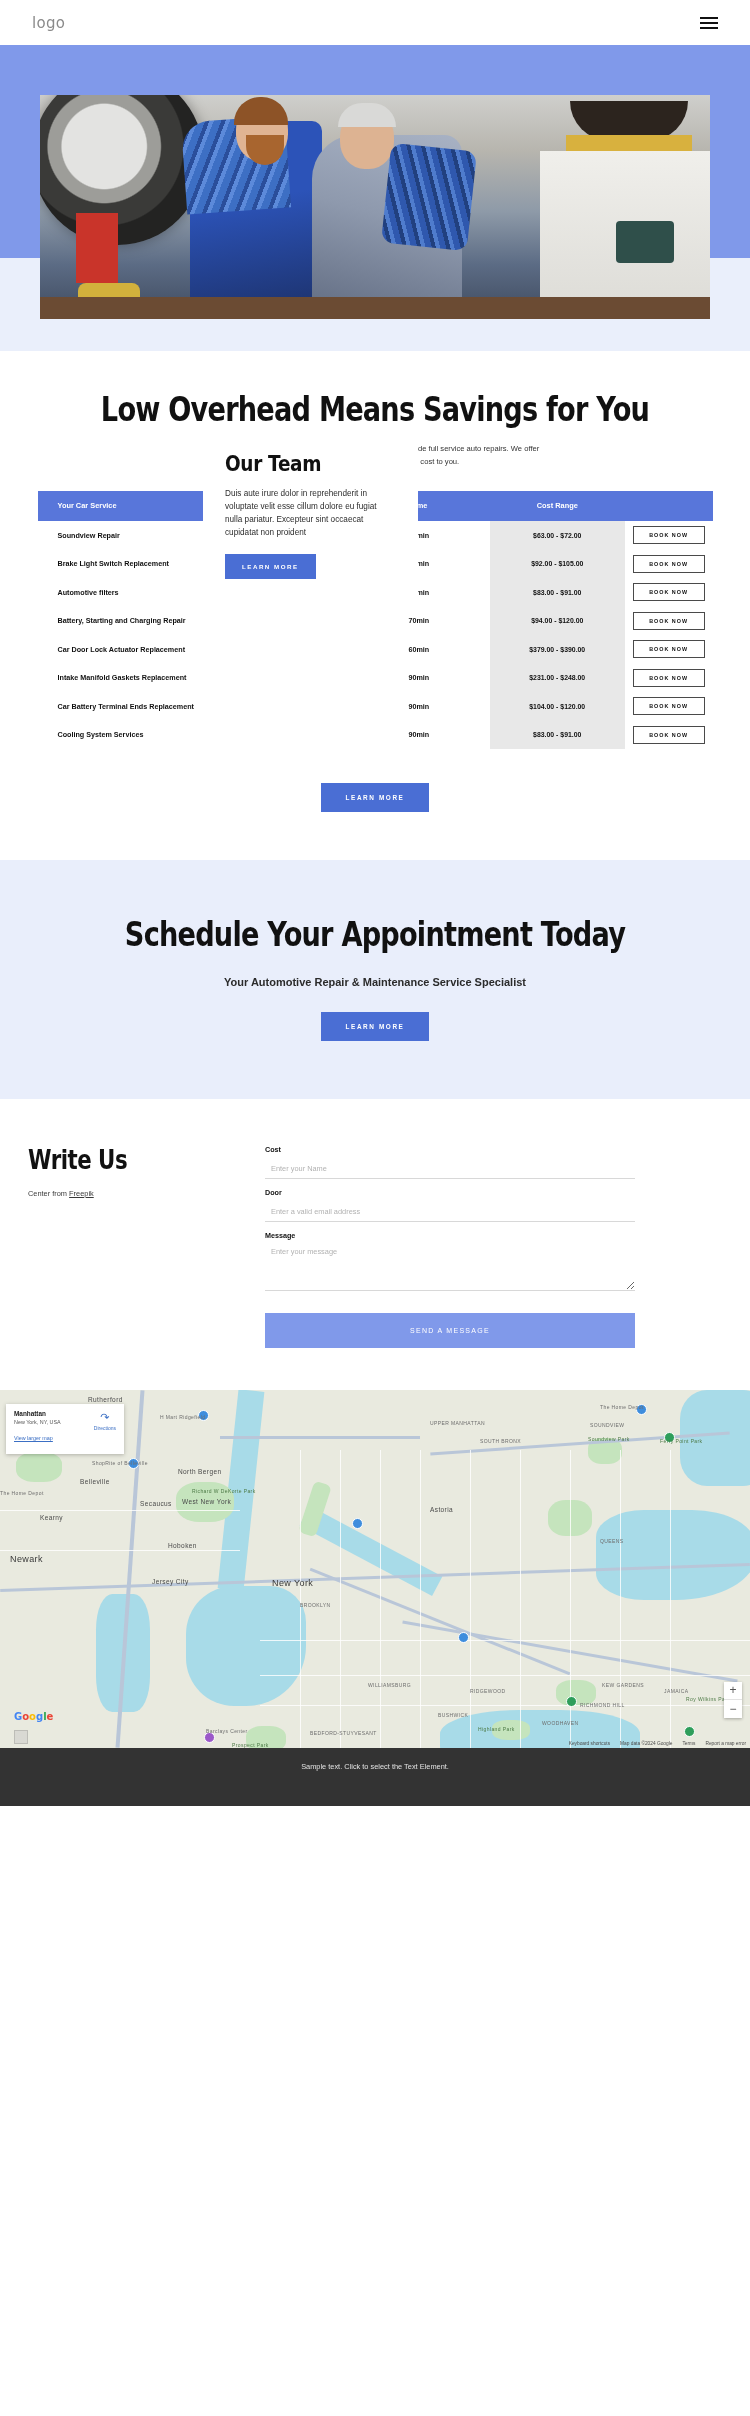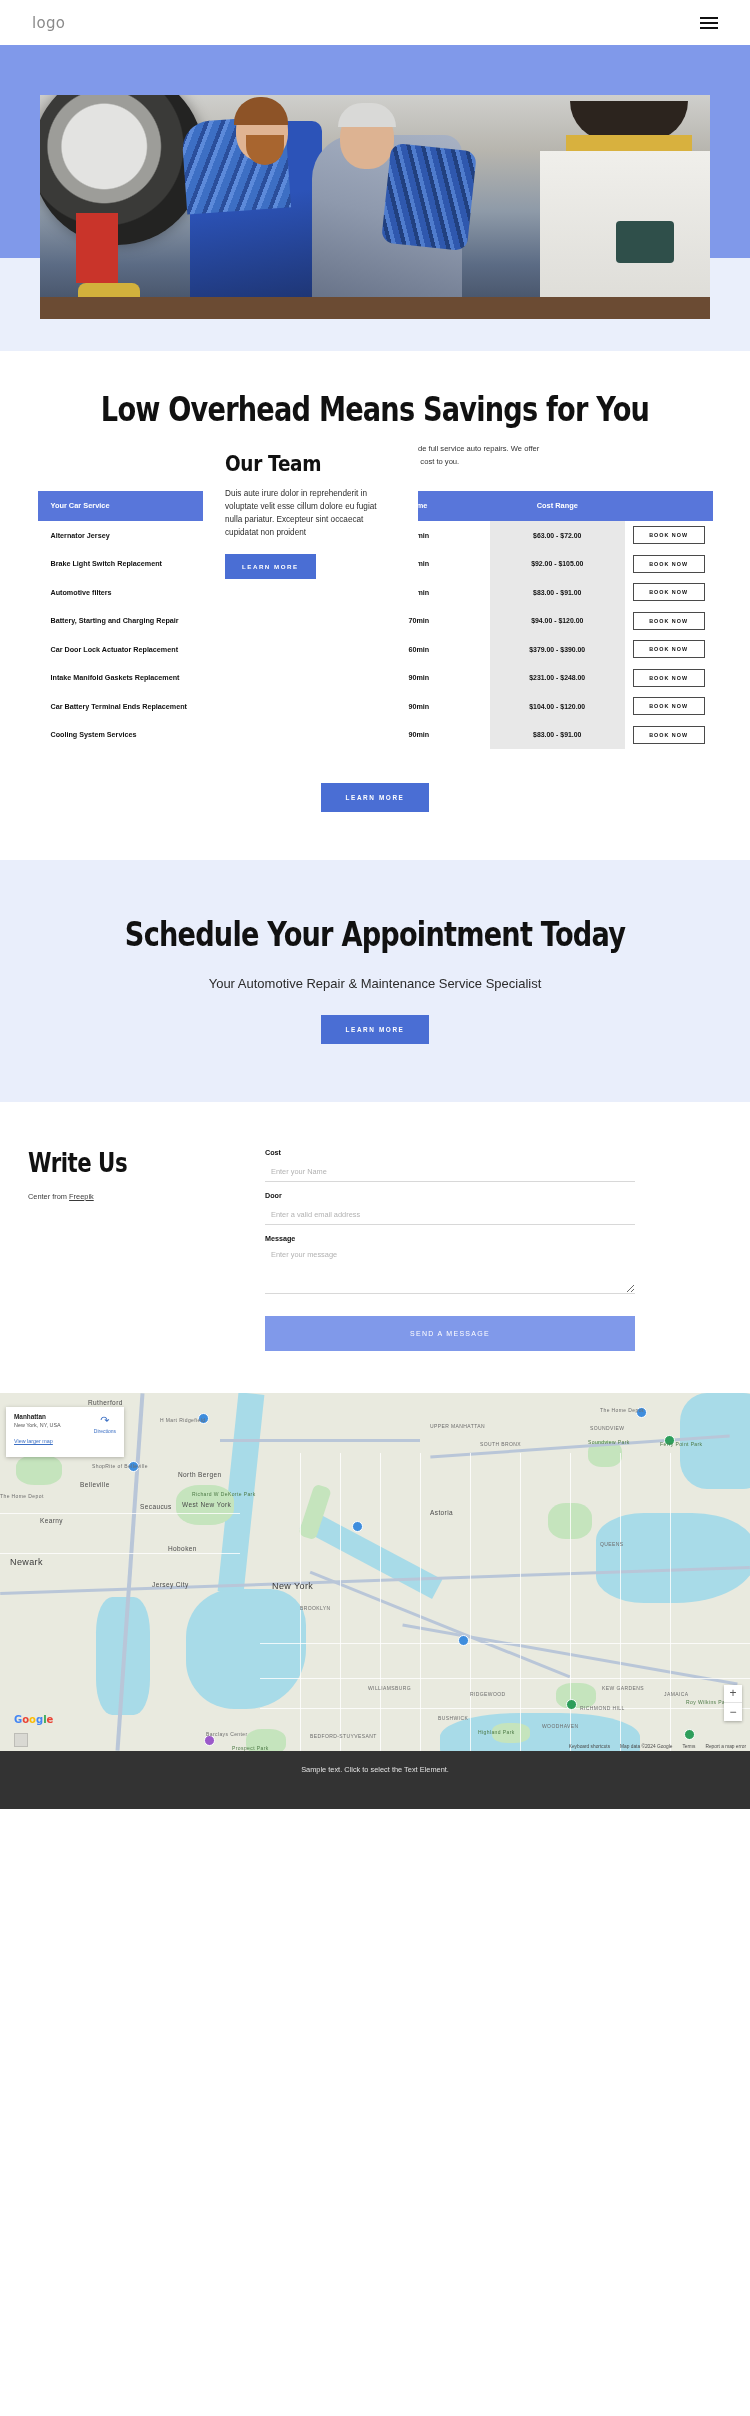--- a/index.html
+++ b/index.html
@@ -103,21 +103,21 @@
   }
   .section-sub {
     text-align:center; font-size:7.6px; line-height:1.7; color:#333;
     max-width:330px; margin:0 auto 22px;
   }
   .ptable { width:675px; margin:0 auto; position:relative; }
   .ptable-head {
     display:flex; background:#5876da; color:#fff; height:30px; align-items:center;
     font-size:7.4px; font-weight:700;
   }
-  .col-svc { width:46%; padding-left:13px; }
+  .col-svc { width:46%; padding-left:20px; }
   .col-time { width:21%; text-align:center; }
   .col-cost { width:20%; text-align:center; }
   .col-act { width:13%; }
   .cost-stripe {
     position:absolute; left:calc(46% + 21%); top:30px; width:20%;
     bottom:0; background:#e8e8e8; z-index:0;
   }
   .ptable-body { position:relative; z-index:1; }
   .prow {
     display:flex; align-items:center; height:28.5px;
@@ -135,21 +135,21 @@
   .pricing-cta { text-align:center; margin-top:34px; }
   .btn-wide {
     display:inline-block; background:#4a6ed4; color:#fff;
     font-size:6.4px; letter-spacing:1.6px; font-weight:700;
     padding:11px 0; width:108px; border:none; cursor:pointer;
   }
 
   
   .schedule { background:#e9eefb; padding:54px 0 58px; text-align:center; }
   .schedule .section-title { margin-bottom:22px; }
-  .schedule-sub { font-size:13px; color:#2b2b2b; margin-bottom:24px; }
+  .schedule-sub { font-size:11px; color:#2b2b2b; margin-bottom:24px;font-weight:bold; }
 
   
   .contact { background:#fff; padding:46px 0 42px; display:flex; }
   .contact-left { width:265px; padding-left:28px; }
   .contact-title {
     font-family:"DejaVu Sans", sans-serif; font-weight:700;
     font-size:26px; letter-spacing:-0.6px; color:#111;
     transform:scaleX(.82); transform-origin:left center; margin-bottom:14px;
   }
   .credit { font-size:7.4px; color:#3a3a3a; }
@@ -286,21 +286,21 @@
     <div class="ptable">
       <div class="cost-stripe"></div>
       <div class="ptable-head">
         <div class="col-svc">Your Car Service</div>
         <div class="col-time">Time</div>
         <div class="col-cost">Cost Range</div>
         <div class="col-act"></div>
       </div>
       <div class="ptable-body" id="ptable-body">
           <div class="prow">
-            <div class="col-svc">Alternator Jersey</div>
+            <div class="col-svc">Soundview Repair</div>
             <div class="col-time">60min</div>
             <div class="col-cost">$63.00 - $72.00</div>
             <div class="col-act">
               <button class="btn-book">BOOK NOW</button>
             </div>
           </div>
           <div class="prow">
             <div class="col-svc">Brake Light Switch Replacement</div>
             <div class="col-time">60min</div>
             <div class="col-cost">$92.00 - $105.00</div>

